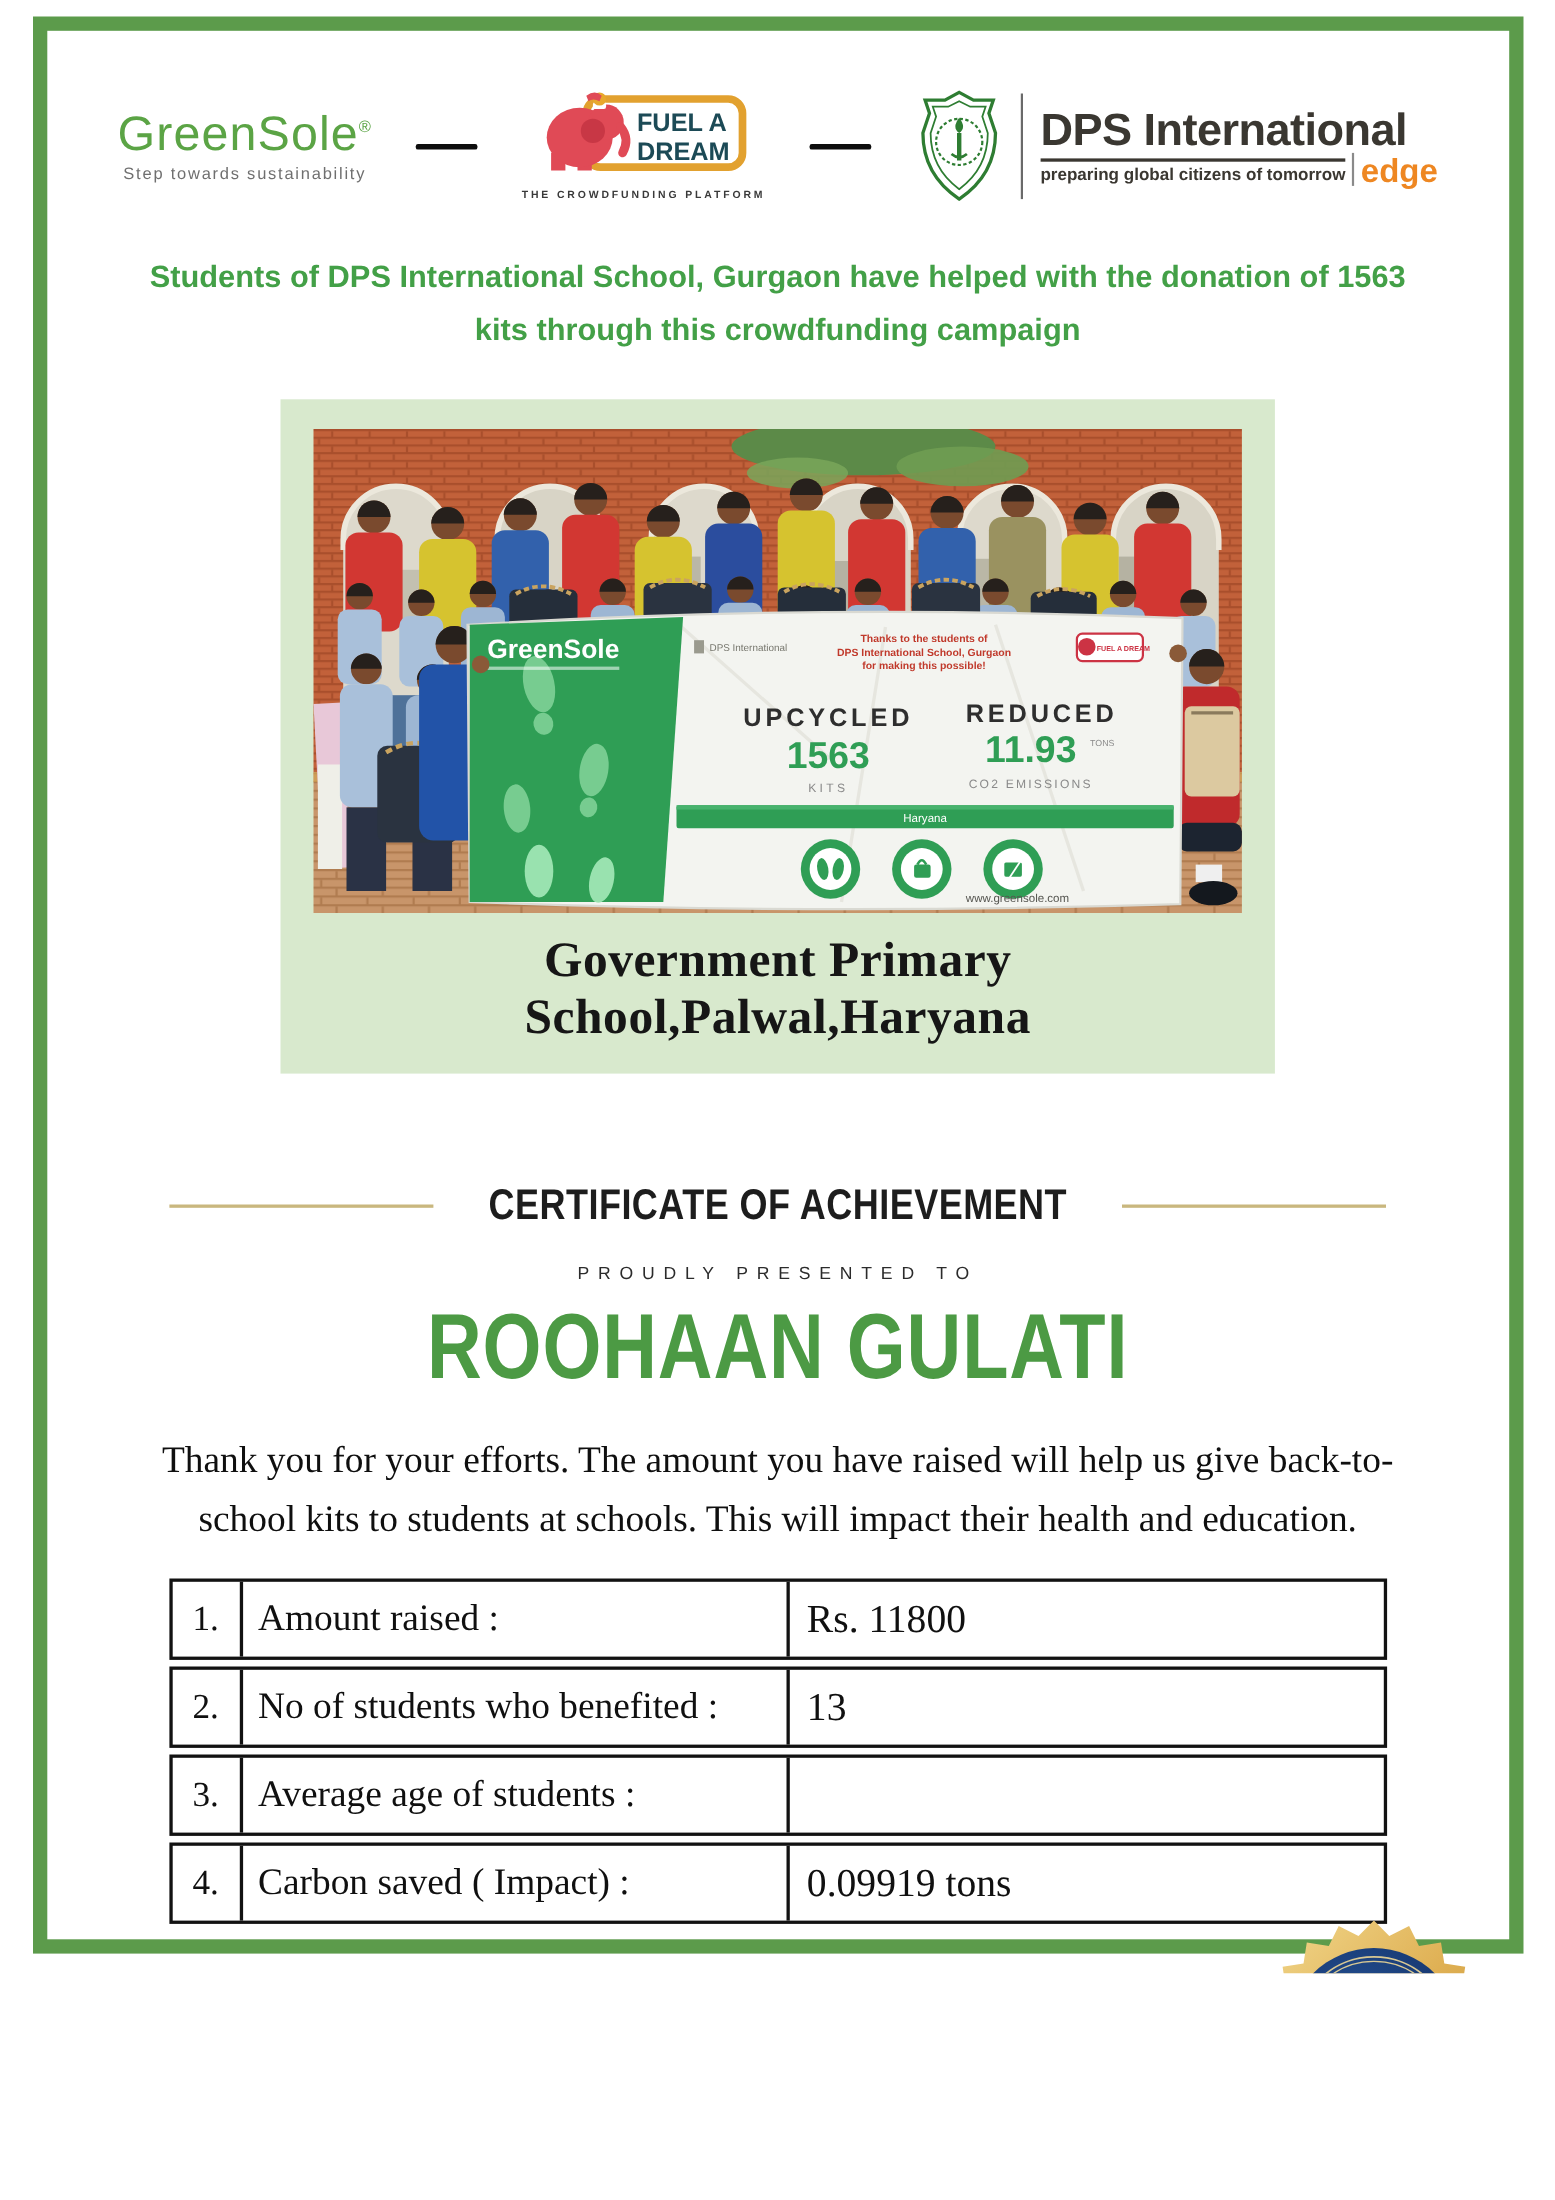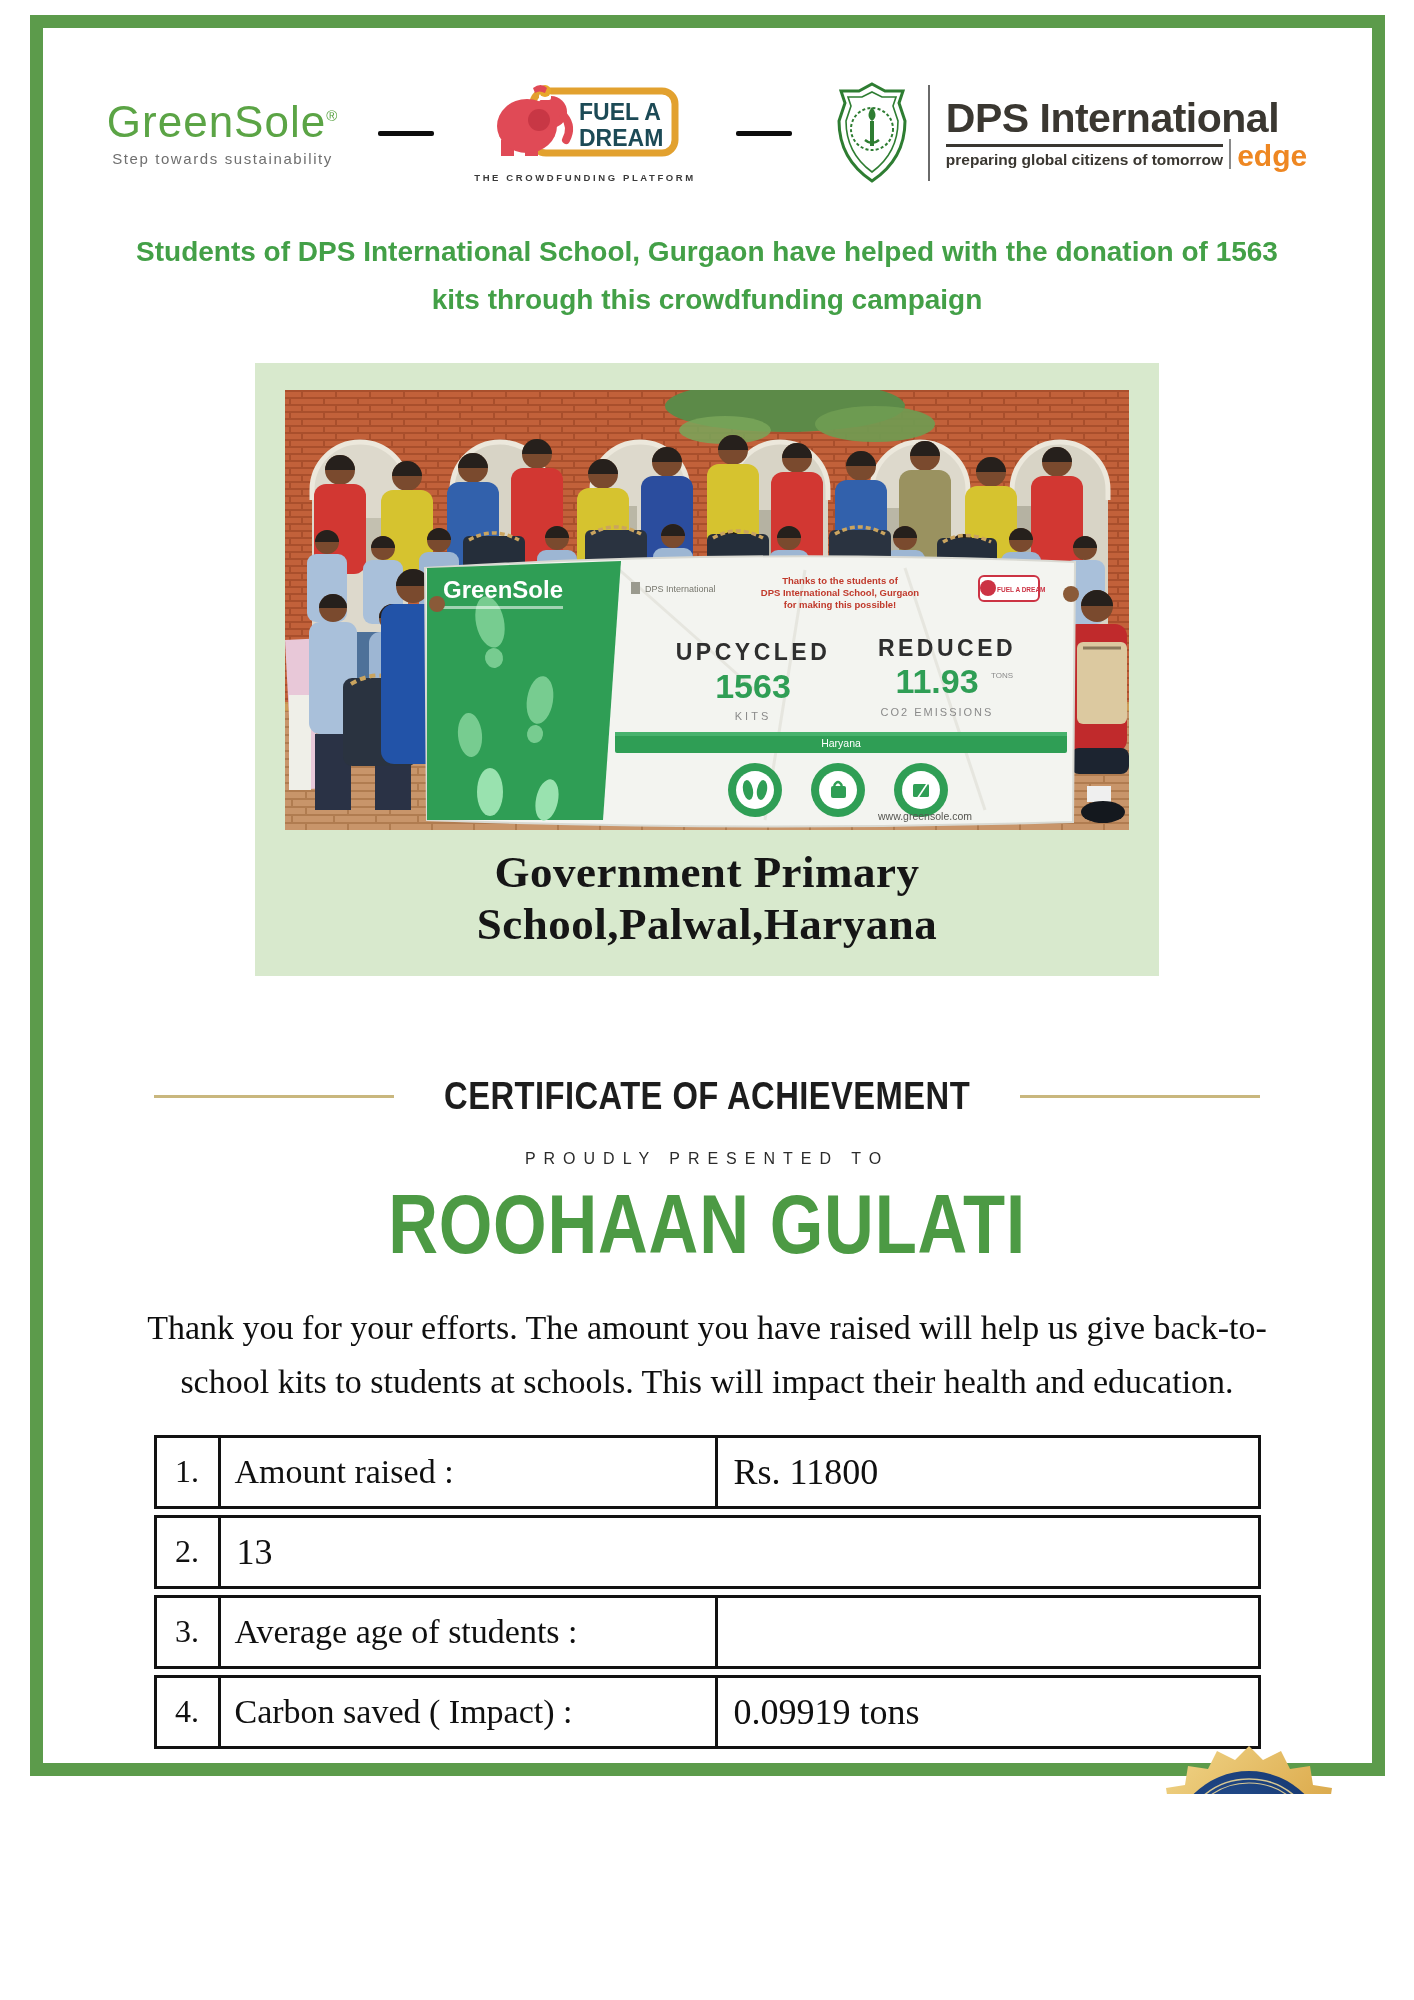--- a/index.html
+++ b/index.html
@@ -474,20 +474,21 @@
   </div>
 
   <div class="impact-table">
     <div class="trow">
       <div class="tnum">1.</div>
       <div class="tlabel">Amount raised :</div>
       <div class="tval">Rs. 11800</div>
     </div>
     <div class="trow">
       <div class="tnum">2.</div>
+      <div class="tlabel">No of students who benefited :</div>
       <div class="tval">13</div>
     </div>
     <div class="trow">
       <div class="tnum">3.</div>
       <div class="tlabel">Average age of students :</div>
     </div>
     <div class="trow">
       <div class="tnum">4.</div>
       <div class="tlabel">Carbon saved ( Impact) :</div>
       <div class="tval">0.09919 tons</div>

